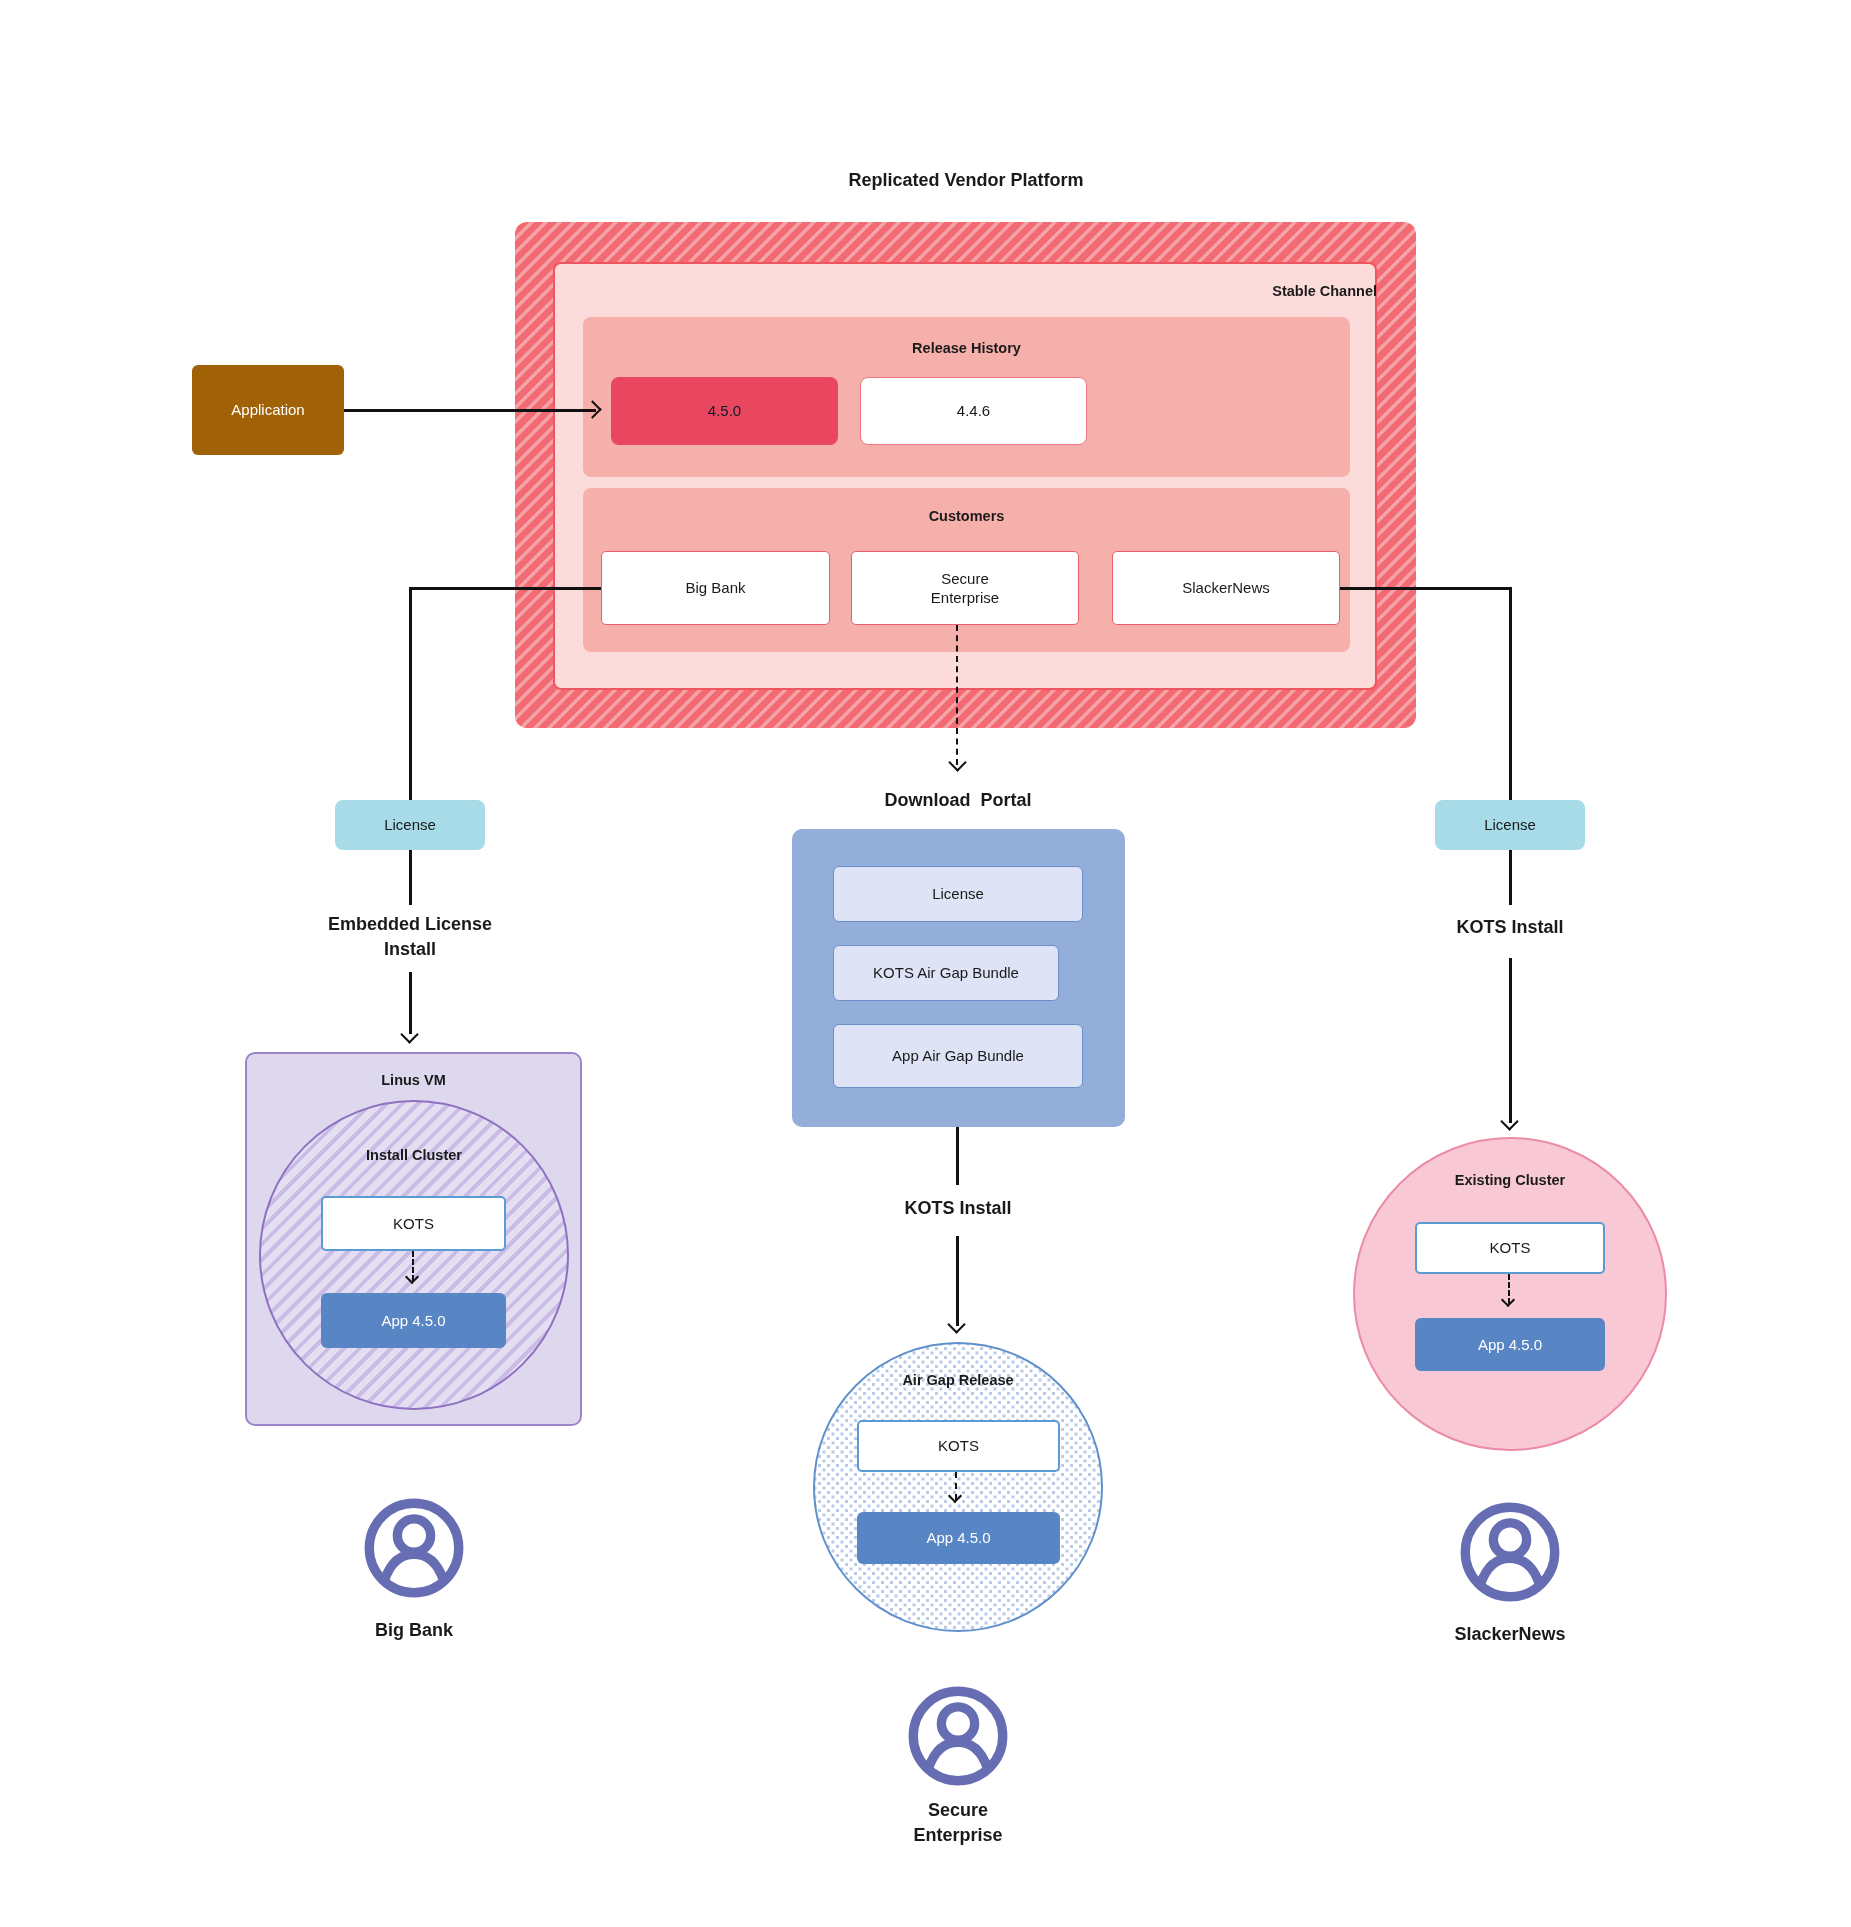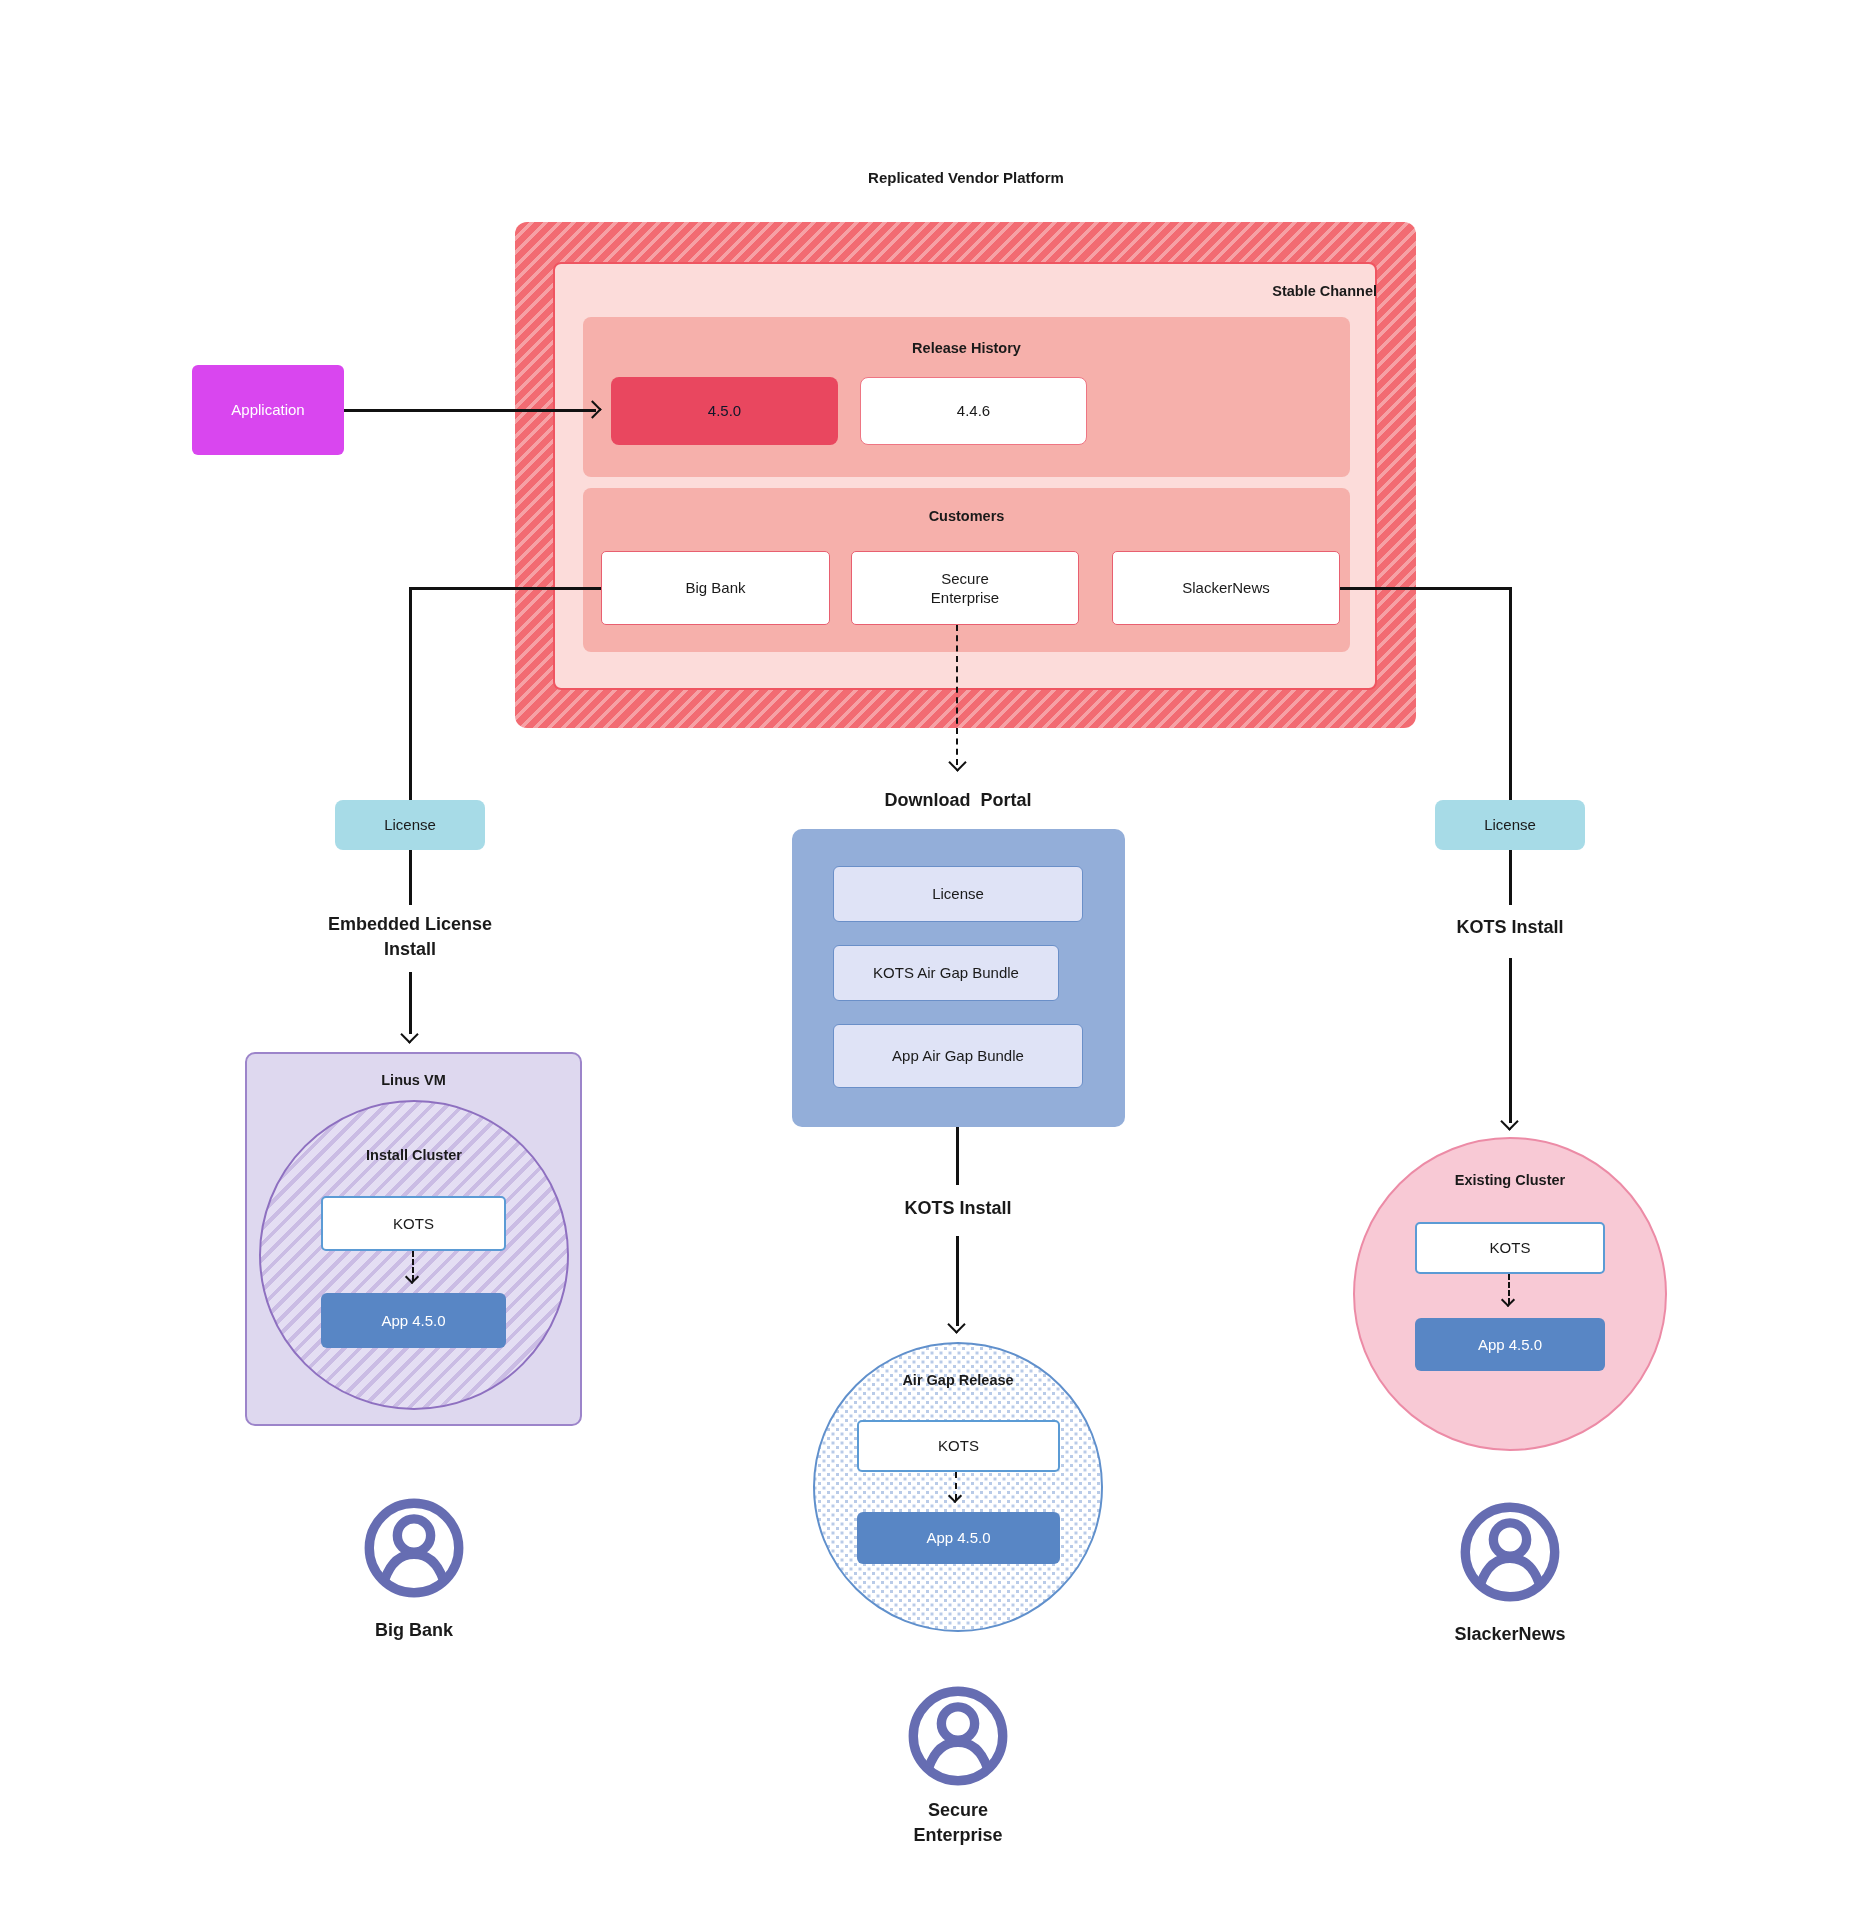--- a/index.html
+++ b/index.html
@@ -20,21 +20,21 @@
 
   .hatch-red{
     background:repeating-linear-gradient(135deg,#f6a1a5 0 3.5px,#f26b72 3.5px 10px);
     border-radius:12px;
   }
   .panel-pink{background:#fcdcda;border:2.5px solid #ef5561;border-radius:8px;}
   .section-pink{background:#f6b0ab;border-radius:8px;}
   .rel-current{background:#e9475f;border-radius:8px;color:#0f172a;}
   .rel-old{background:#ffffff;border:1.5px solid #ee7583;border-radius:8px;}
   .cust-box{background:#ffffff;border:1.5px solid #e85f70;border-radius:5px;}
-  .app-purple{background:#d946ef;border-radius:6px;color:#ffffff;}
+  .app-purple{background:#a16207;border-radius:6px;color:#ffffff;}
   .license-teal{background:#a7dbe7;border-radius:8px;font-weight:500;}
   .portal-blue{background:#93aed9;border-radius:10px;}
   .portal-item{background:#dfe3f6;border:1.5px solid #6a8fc8;border-radius:6px;}
   .vm-box{background:#ded8ef;border:2px solid #9c84ca;border-radius:10px;}
   .circle{border-radius:50%;}
   .hatch-purple{
     background:repeating-linear-gradient(135deg,#cabce4 0 4px,#e4def3 4px 11px);
     border:2px solid #8e70c0;
   }
   .dots-blue{
@@ -47,21 +47,21 @@
   .kots-box{background:#ffffff;border:2px solid #5b9bd5;border-radius:5px;}
   .app-blue{background:#5886c5;border-radius:6px;color:#ffffff;}
   .narrow{max-width:112px;display:inline-block;}
   .pre{white-space:pre;}
 </style>
 </head>
 <body>
 
 <div id="canvas">
 
-  <div class="abs flowlbl" style="left:516px;top:168px;width:900px;font-size:15px;">Replicated Vendor Platform</div>
+  <div class="abs flowlbl" style="left:516px;top:168px;width:900px;font-size:18px;">Replicated Vendor Platform</div>
 
   <div class="abs hatch-red" style="left:515px;top:222px;width:901px;height:506px;"></div>
 
   <div class="abs panel-pink" style="left:553px;top:262px;width:824px;height:428px;"></div>
   <div class="abs seclbl" style="left:553px;top:283px;width:824px;text-align:right;">Stable Channel</div>
 
   <div class="abs section-pink" style="left:583px;top:317px;width:767px;height:160px;"></div>
   <div class="abs seclbl" style="left:583px;top:340px;width:767px;">Release History</div>
   <div class="abs node lbl rel-current" style="left:611px;top:377px;width:227px;height:68px;">4.5.0</div>
   <div class="abs node lbl rel-old" style="left:860px;top:377px;width:227px;height:68px;">4.4.6</div>

